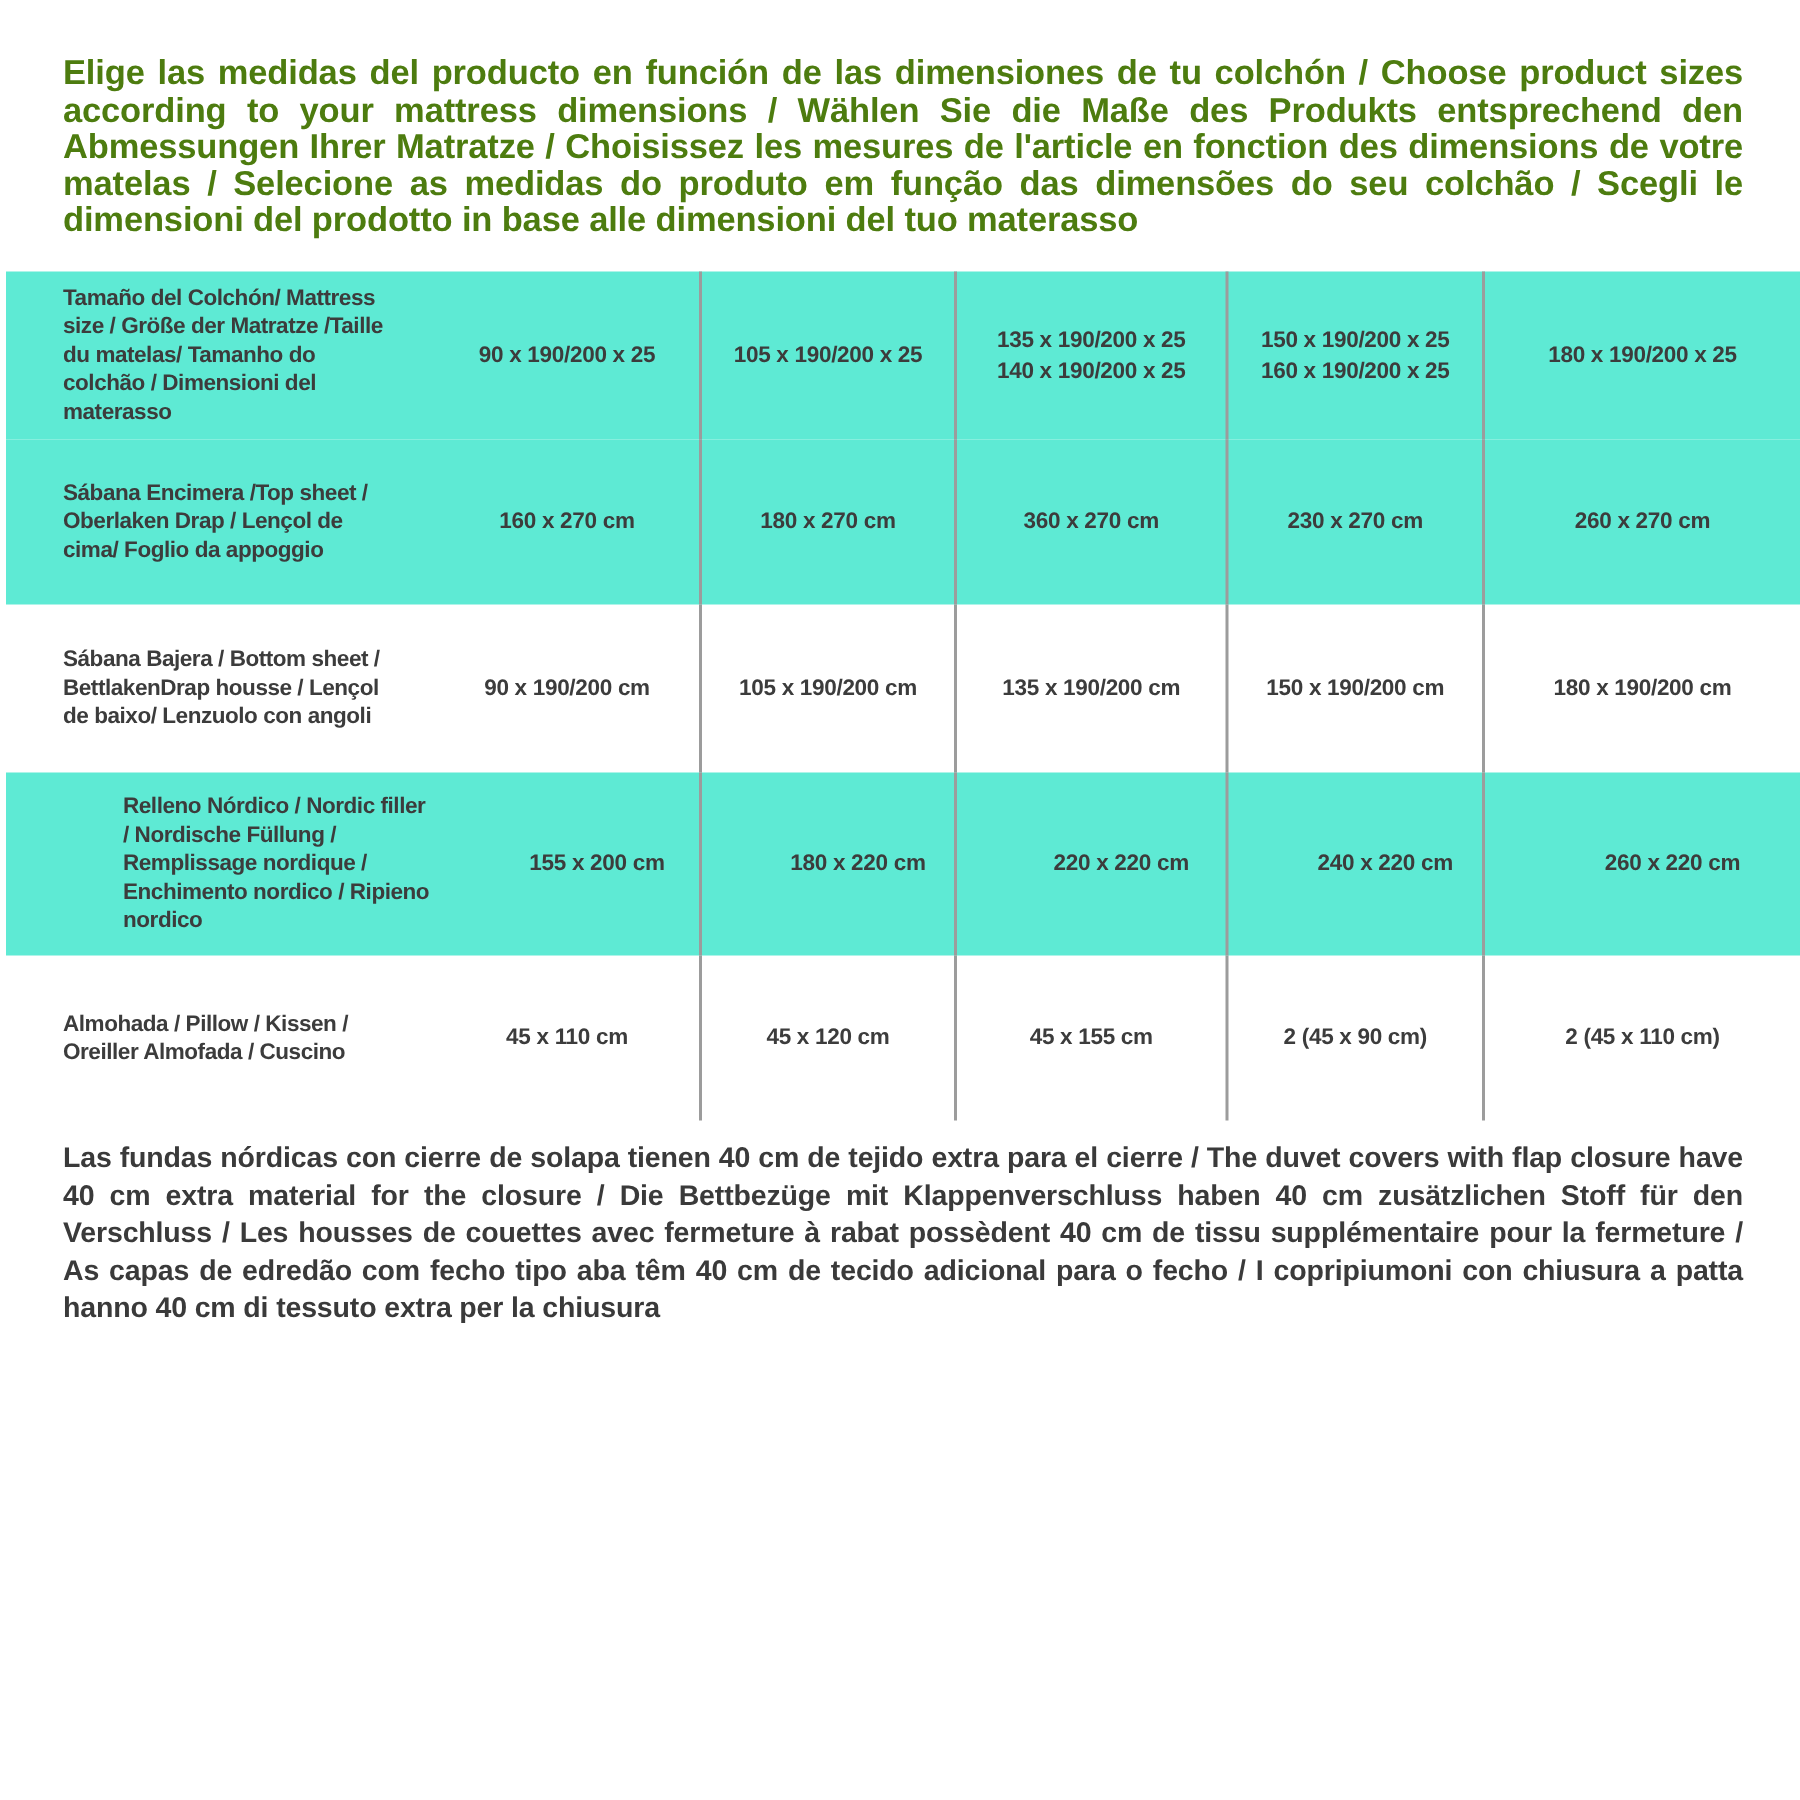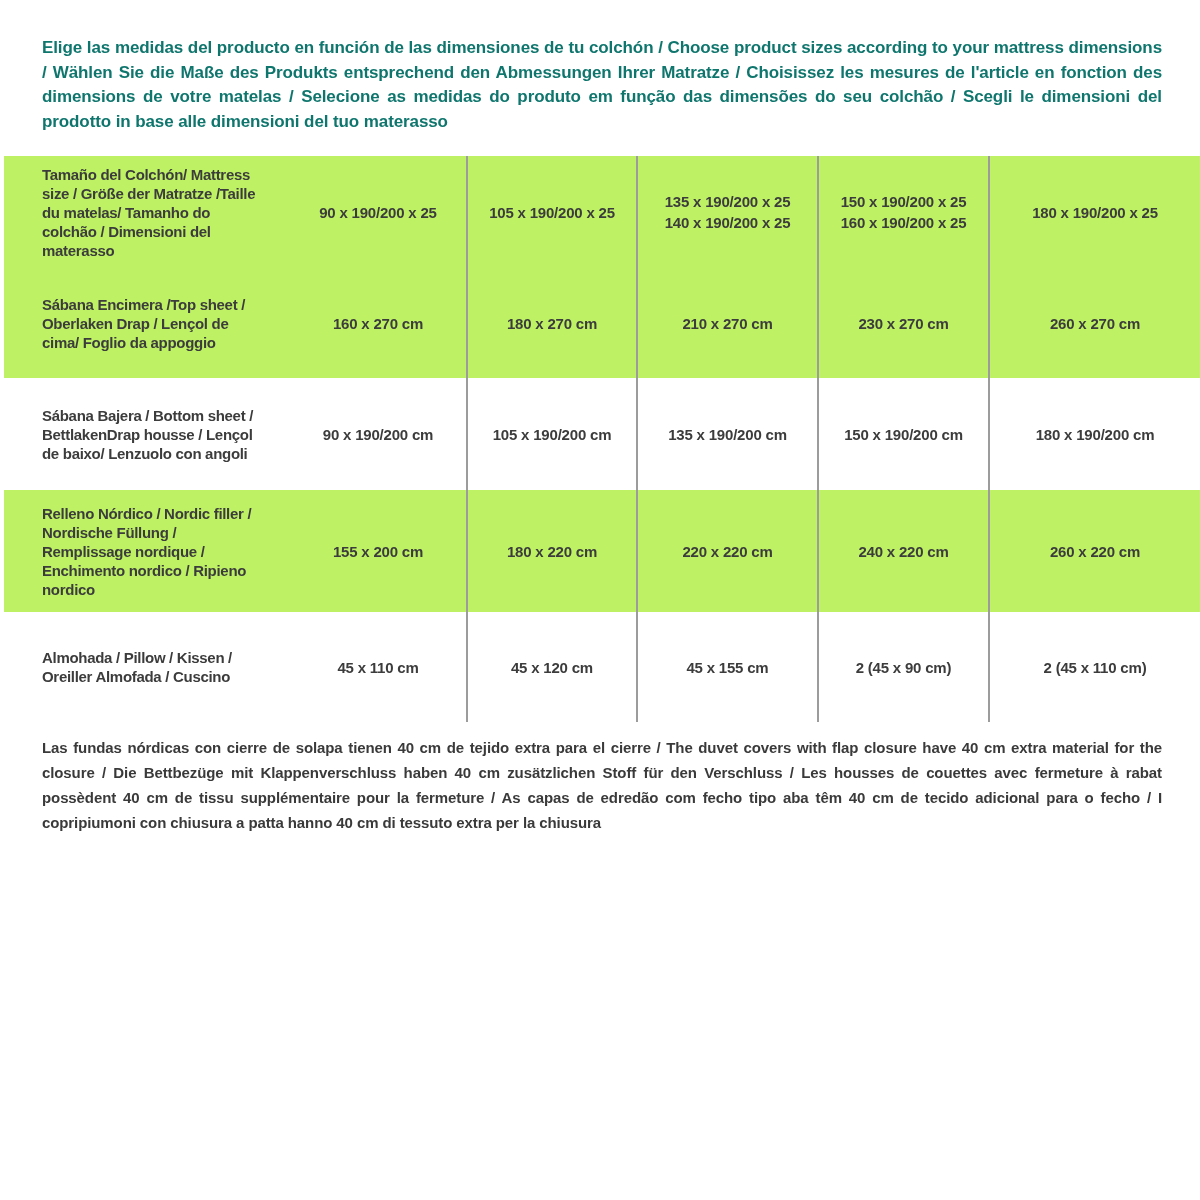--- a/index.html
+++ b/index.html
@@ -6,40 +6,40 @@
   body{
     width:1200px;height:1200px;
     background:#ffffff;
     font-family:"Liberation Sans","DejaVu Sans",sans-serif;
     color:#3b3b3b;
     overflow:hidden;
     -webkit-font-smoothing:antialiased;
   }
   .intro{
     margin:36px 38px 0 42px;
-    font-size:17px;
+    font-size:23px;
     line-height:24.5px;
     font-weight:700;
-    color:#0f766e;
+    color:#4d7c0f;
     text-align:justify;
     letter-spacing:-0.1px;
   }
   table.size-table{
     border-collapse:collapse;
     table-layout:fixed;
     margin-top:22px;
     margin-left:4px;
     width:1196px;
   }
   .size-table td,.size-table th{
     vertical-align:middle;
     font-weight:700;
     padding:0;
   }
-  .size-table .shade td{background:#bef264;}
+  .size-table .shade td{background:#5eead4;}
   .size-table td.sep{border-left:2px solid #9c9c9c;}
   .label-cell{
     text-align:left;
   }
   .label-cell .lbl{
     margin-left:38px;
     max-width:224px;
     font-size:15px;
     line-height:19px;
     letter-spacing:-0.3px;
@@ -50,27 +50,27 @@
     font-size:15px;
     line-height:21px;
     letter-spacing:-0.2px;
     color:#3c3c3c;
     white-space:pre-line;
   }
   tr.r-head td{height:112px;}
   tr.r-funda td{height:127px;}
   tr.r-encimera td{height:110px;}
   tr.r-bajera td{height:112px;}
-  tr.r-relleno td{height:122px;}
+  tr.r-relleno td{height:122px;padding-left:40px;}
   tr.r-almohada td{height:110px;}
   tr.r-colcha td{height:109px;}
   tr.r-saco td{height:104px;}
   .footnote{
     margin:13px 38px 0 42px;
-    font-size:15px;
+    font-size:19px;
     line-height:25px;
     font-weight:700;
     color:#3a3a3a;
     text-align:justify;
     letter-spacing:-0.1px;
   }
 </style>
 </head>
 <body>
 
@@ -100,21 +100,21 @@
     <td class="val sep">180 x 190/200 x 25</td>
   </tr>
 
 
   <tr class="shade r-encimera">
     <td class="label-cell">
       <div class="lbl">Sábana Encimera /Top sheet / Oberlaken Drap / Lençol de cima/ Foglio da appoggio</div>
     </td>
     <td class="val">160 x 270 cm</td>
     <td class="val sep">180 x 270 cm</td>
-    <td class="val sep">210 x 270 cm</td>
+    <td class="val sep">360 x 270 cm</td>
     <td class="val sep">230 x 270 cm</td>
     <td class="val sep">260 x 270 cm</td>
   </tr>
 
   <tr class="r-bajera">
     <td class="label-cell">
       <div class="lbl">Sábana Bajera / Bottom sheet / BettlakenDrap housse / Lençol de baixo/ Lenzuolo con angoli</div>
     </td>
     <td class="val">90 x 190/200 cm</td>
     <td class="val sep">105 x 190/200 cm</td>

